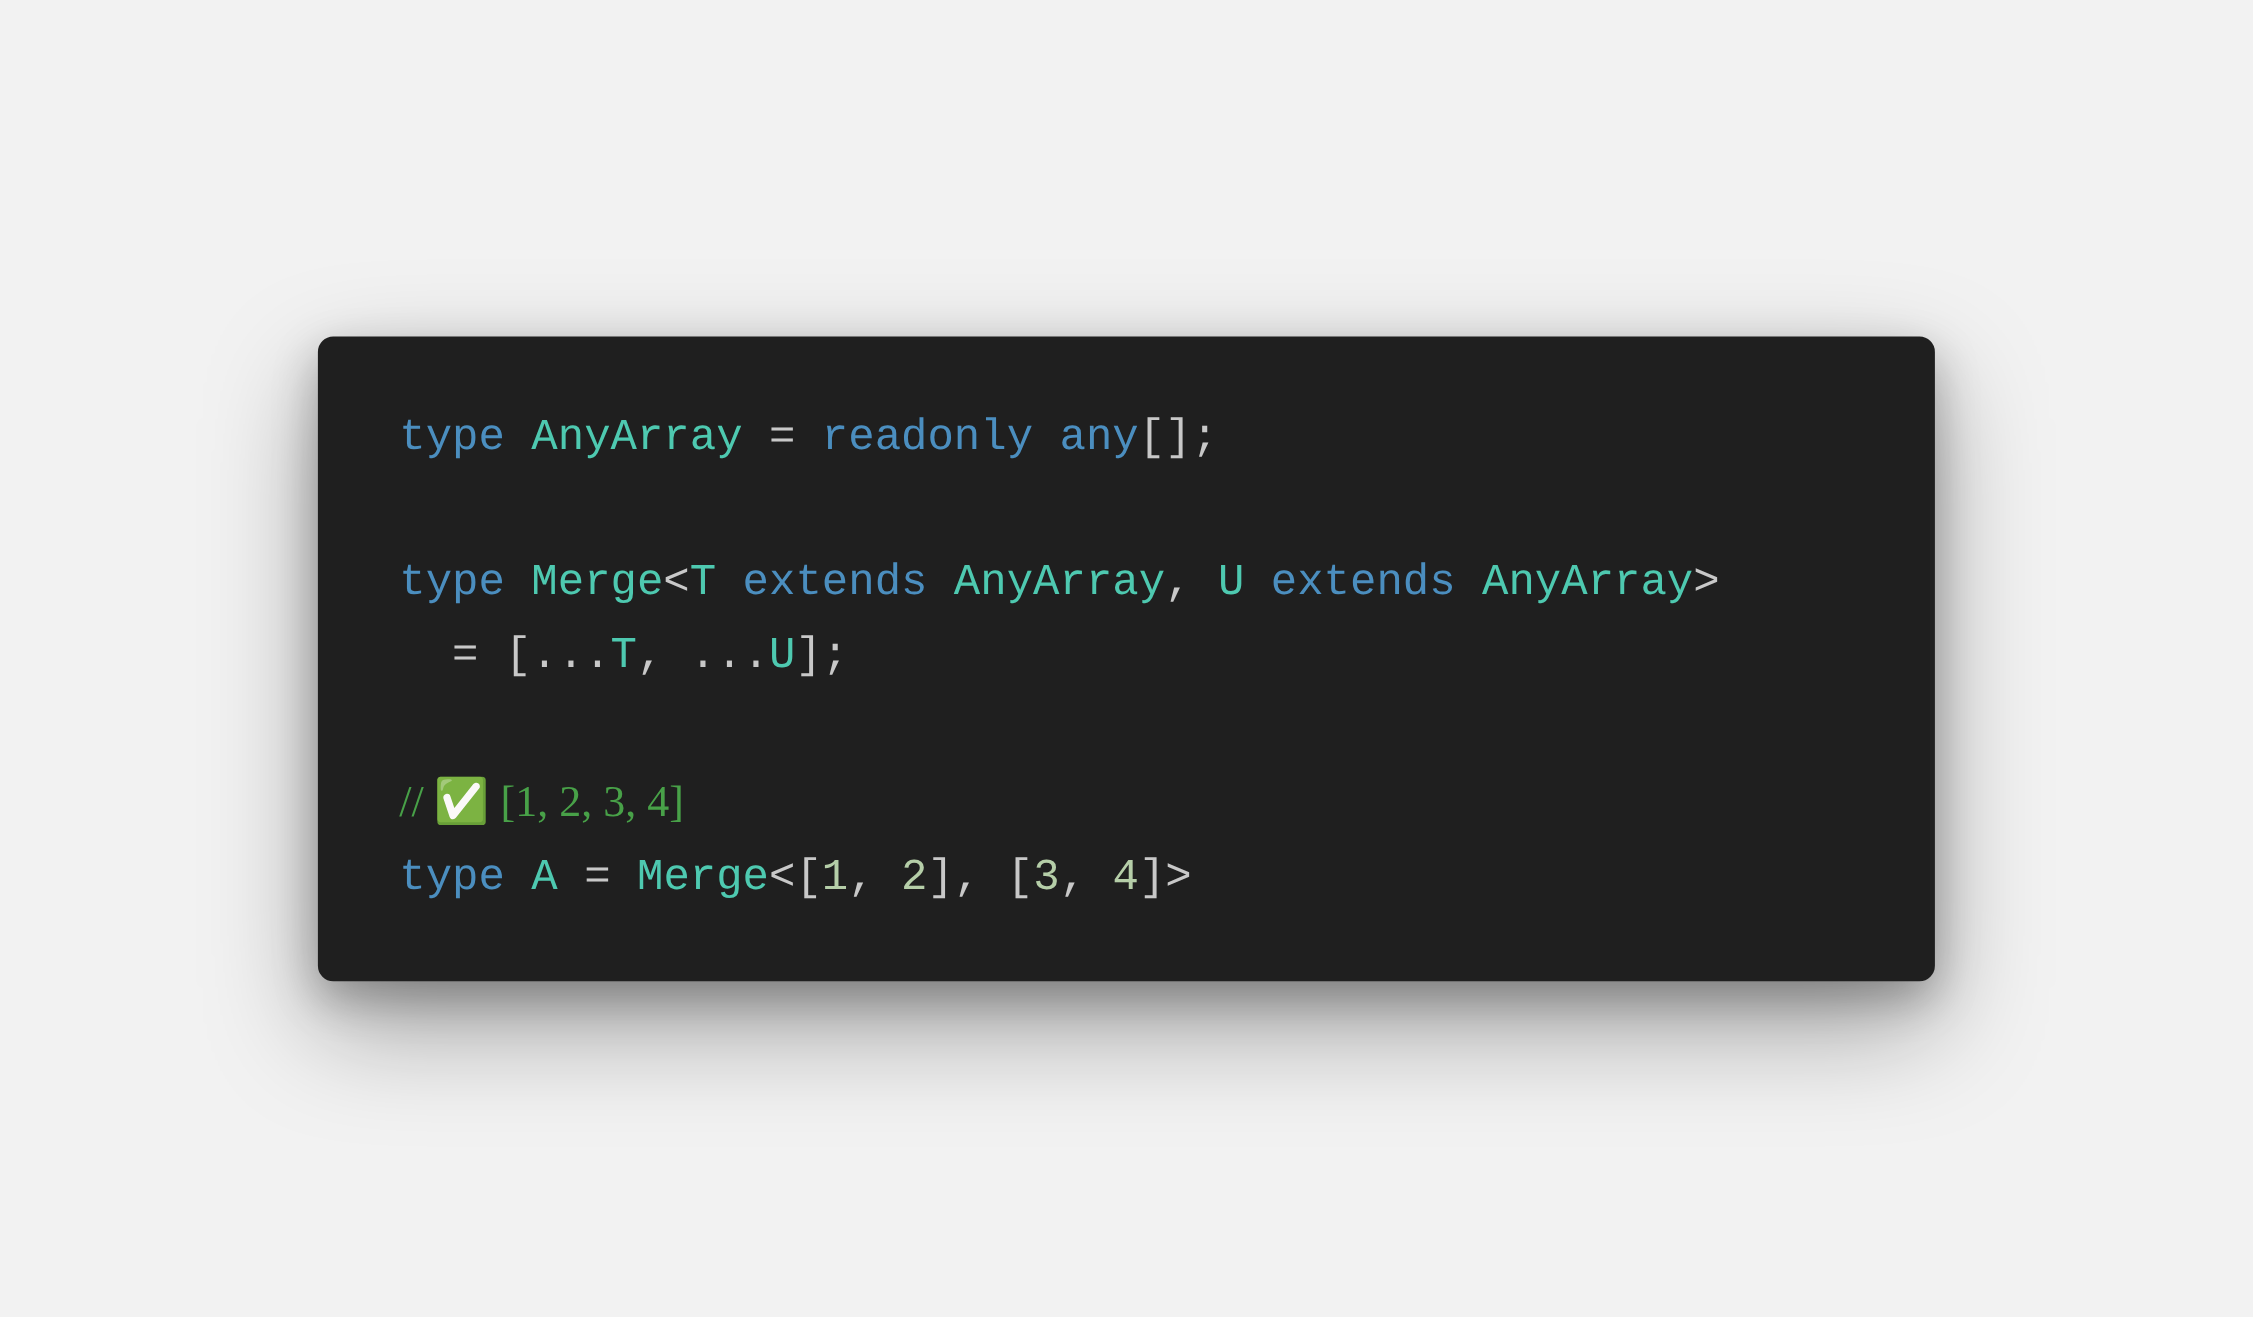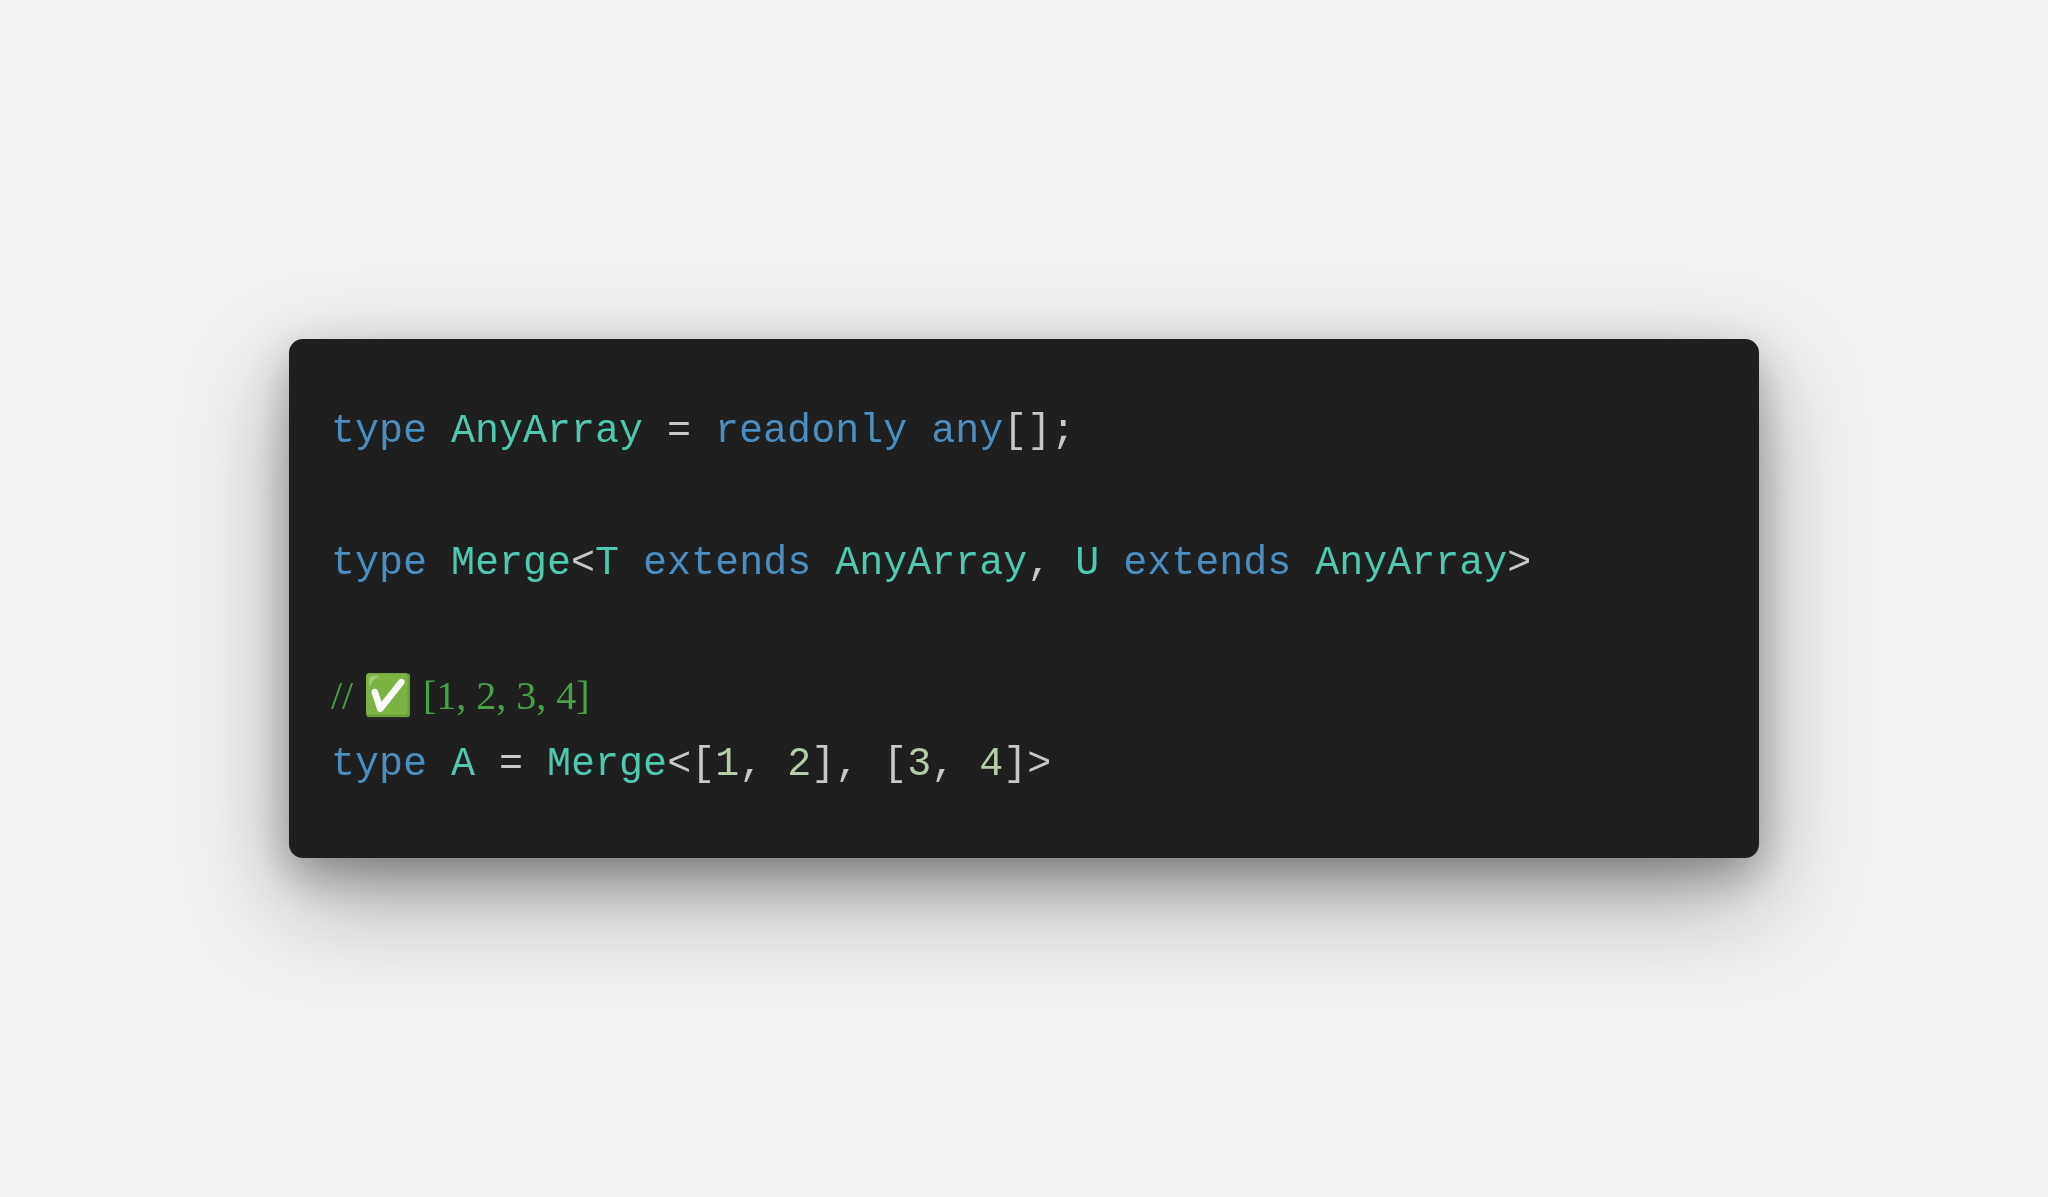--- a/index.html
+++ b/index.html
@@ -12,21 +12,21 @@
       width: 2048px;
       height: 1197px;
       display: flex;
       align-items: center;
       justify-content: center;
       font-family: 'SF Mono', 'Monaco', 'Menlo', 'Consolas', 'Courier New', monospace;
     }
     .code-card {
       background: #1f1f1f;
       border-radius: 14px;
-      padding: 60px 42px;
+      padding: 60px 74px;
       box-shadow: 0 40px 100px rgba(0, 0, 0, 0.35), 0 15px 40px rgba(0, 0, 0, 0.25);
       width: 1470px;
     }
     .code-line {
       font-size: 40px;
       line-height: 1.65;
       white-space: pre;
       color: #c8c8c8;
       font-weight: 500;
     }
@@ -60,19 +60,20 @@
 </head>
 <body>
 
 <div class="code-card">
   <div class="code-line"><span class="tok-keyword">type</span><span> </span><span class="tok-type">AnyArray</span><span> </span><span class="tok-op">=</span><span> </span><span class="tok-keyword">readonly</span><span> </span><span class="tok-keyword">any</span><span class="tok-punct">[]</span><span class="tok-punct">;</span></div>
 
   <div class="blank-line"></div>
 
   <div class="code-line"><span class="tok-keyword">type</span><span> </span><span class="tok-type">Merge</span><span class="tok-punct">&lt;</span><span class="tok-typevar">T</span><span> </span><span class="tok-keyword">extends</span><span> </span><span class="tok-type">AnyArray</span><span class="tok-punct">,</span><span> </span><span class="tok-typevar">U</span><span> </span><span class="tok-keyword">extends</span><span> </span><span class="tok-type">AnyArray</span><span class="tok-punct">&gt;</span></div>
 
+  <div class="code-line"><span>  </span><span class="tok-op">=</span><span> </span><span class="tok-punct">[</span><span class="tok-punct">...</span><span class="tok-typevar">T</span><span class="tok-punct">,</span><span> </span><span class="tok-punct">...</span><span class="tok-typevar">U</span><span class="tok-punct">]</span><span class="tok-punct">;</span></div>
 
   <div class="blank-line"></div>
 
   <div class="code-line"><span class="tok-comment">// ✅ [1, 2, 3, 4]</span></div>
 
   <div class="code-line"><span class="tok-keyword">type</span><span> </span><span class="tok-type">A</span><span> </span><span class="tok-op">=</span><span> </span><span class="tok-type">Merge</span><span class="tok-punct">&lt;</span><span class="tok-punct">[</span><span class="tok-number">1</span><span class="tok-punct">,</span><span> </span><span class="tok-number">2</span><span class="tok-punct">]</span><span class="tok-punct">,</span><span> </span><span class="tok-punct">[</span><span class="tok-number">3</span><span class="tok-punct">,</span><span> </span><span class="tok-number">4</span><span class="tok-punct">]</span><span class="tok-punct">&gt;</span></div>
 </div>
 
 </body></html>

